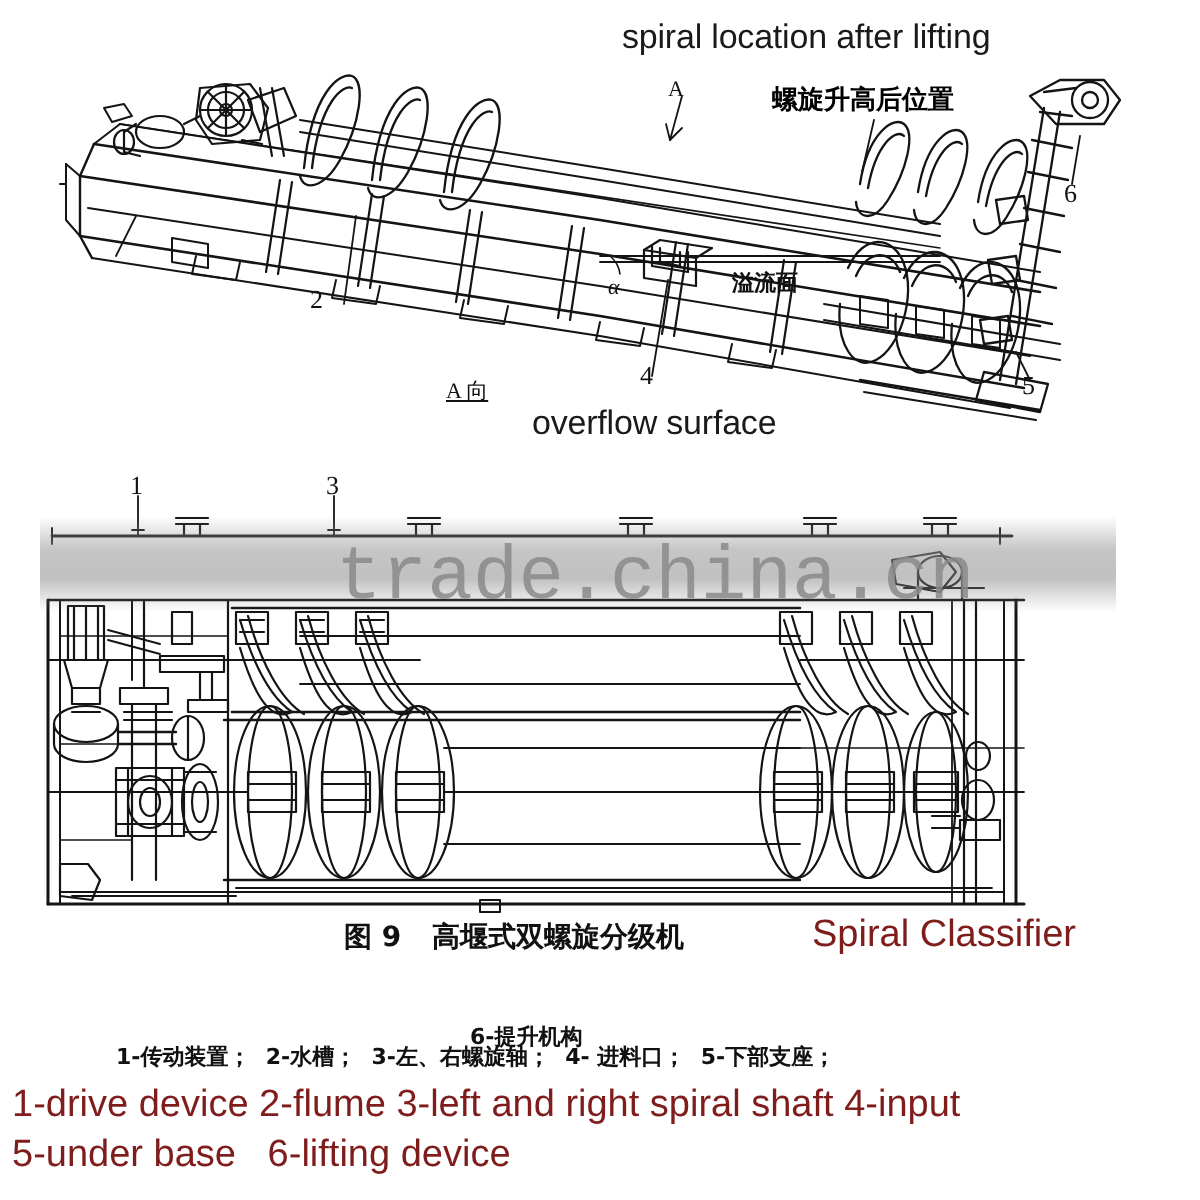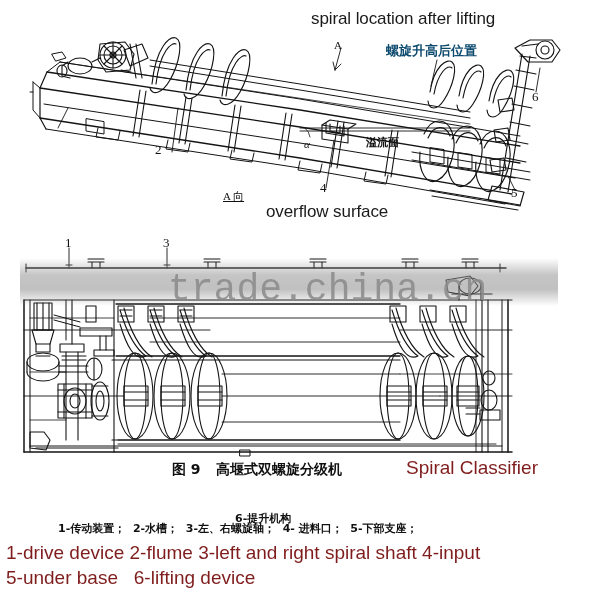--- a/index.html
+++ b/index.html
@@ -34,21 +34,21 @@
   .eng-note {
     font-family: "Liberation Sans", sans-serif;
     font-size: 17px;
     color: #1a1a1a;
     letter-spacing: -0.1px;
   }
   .cn-note {
     font-family: "DejaVu Sans", sans-serif;
     font-size: 13px;
     font-weight: bold;
-    color: #0c4a6e;
+    color: #000000;
   }
   .cn-small {
     font-family: Liberation Sans, sans-serif;
     font-size: 11px;
     font-weight: bold;
     color: #111111;
   }
   .lead-num {
     font-family: "Liberation Serif", serif;
     font-size: 13px;

